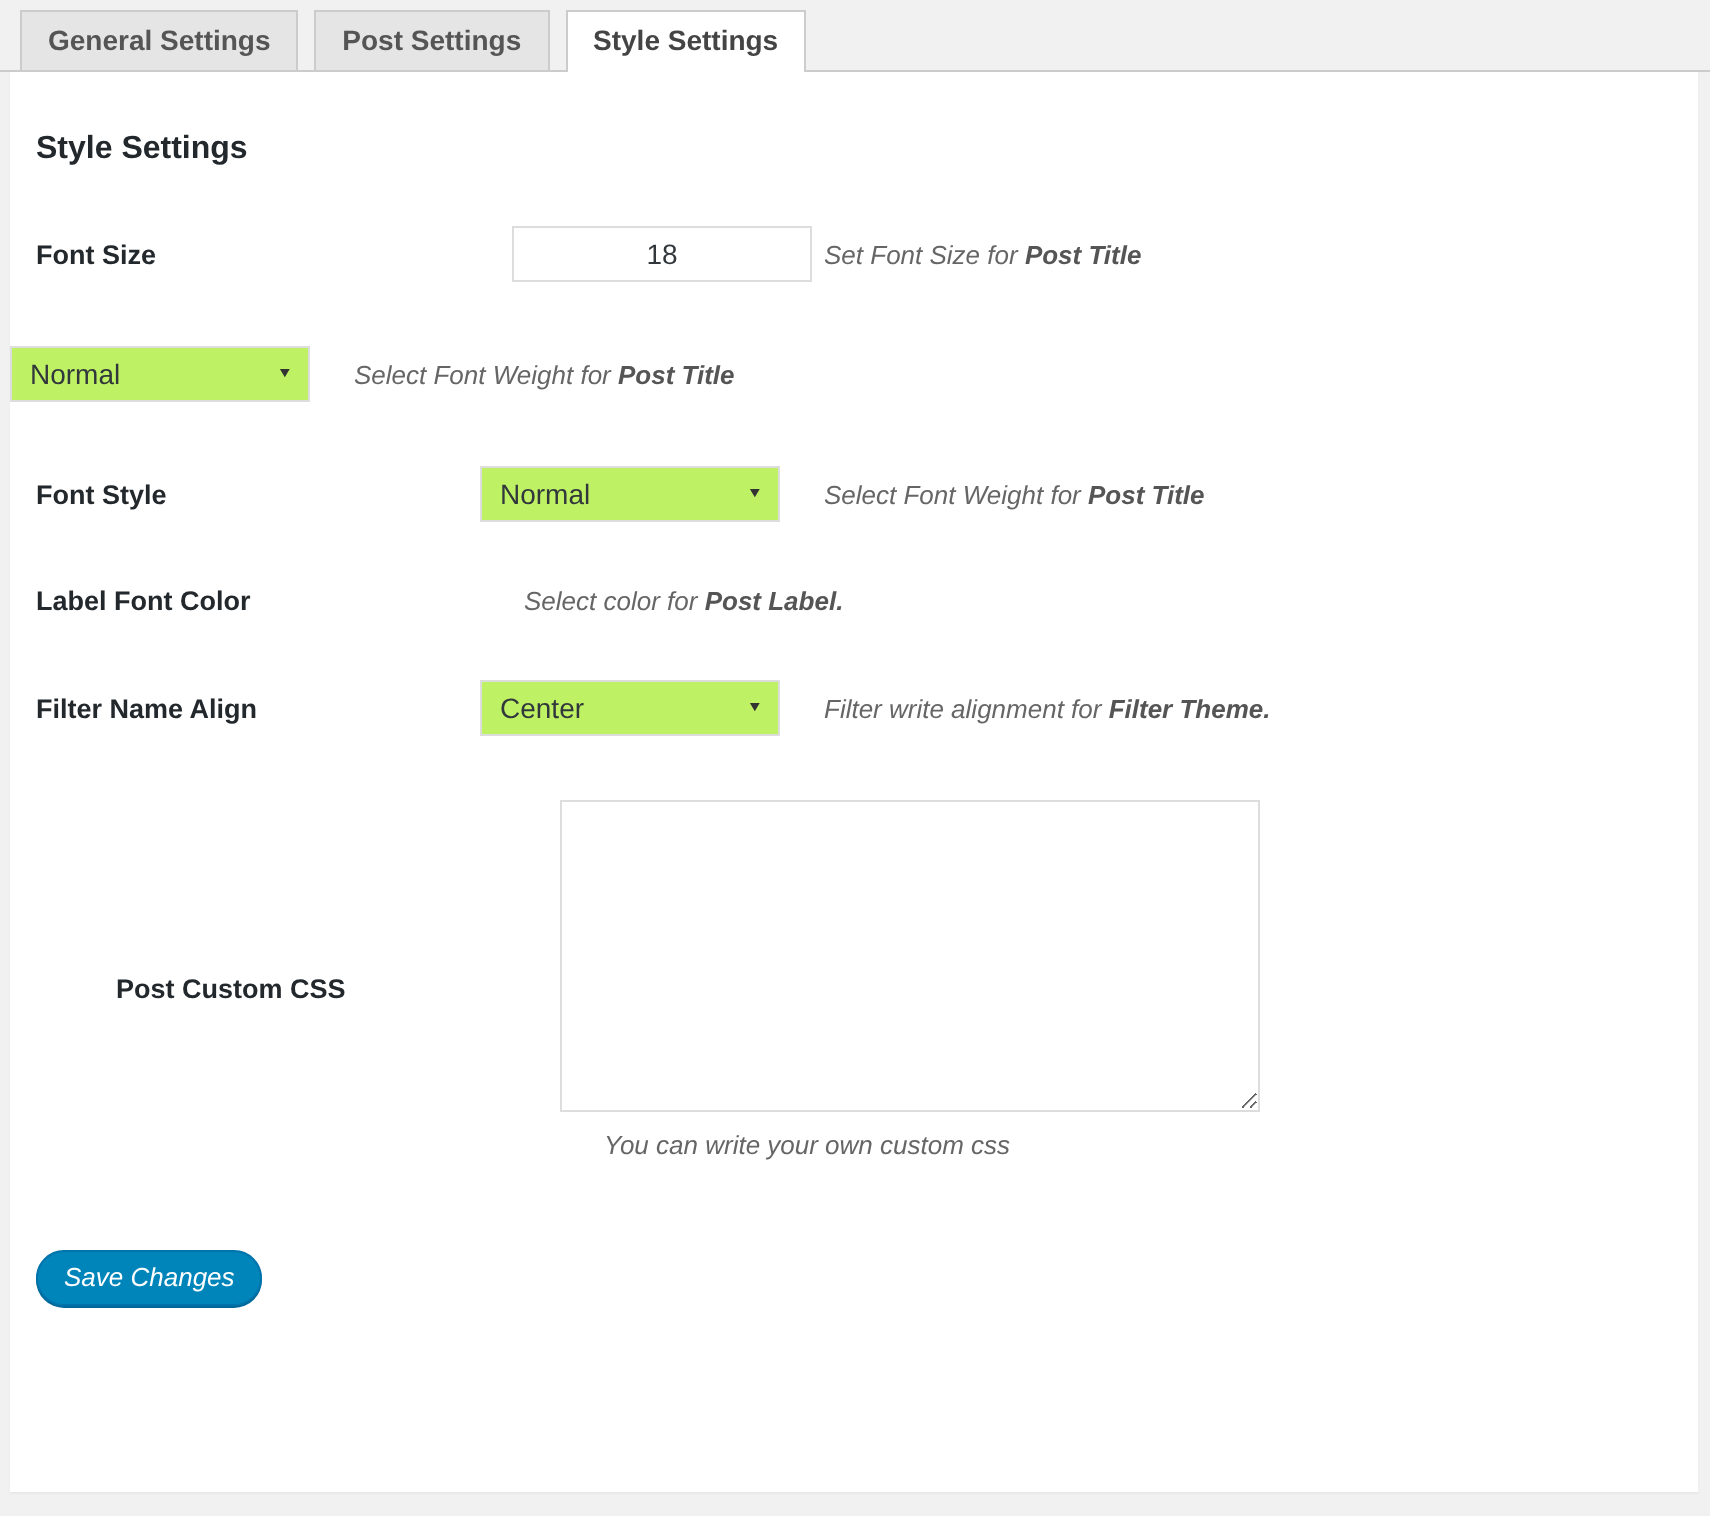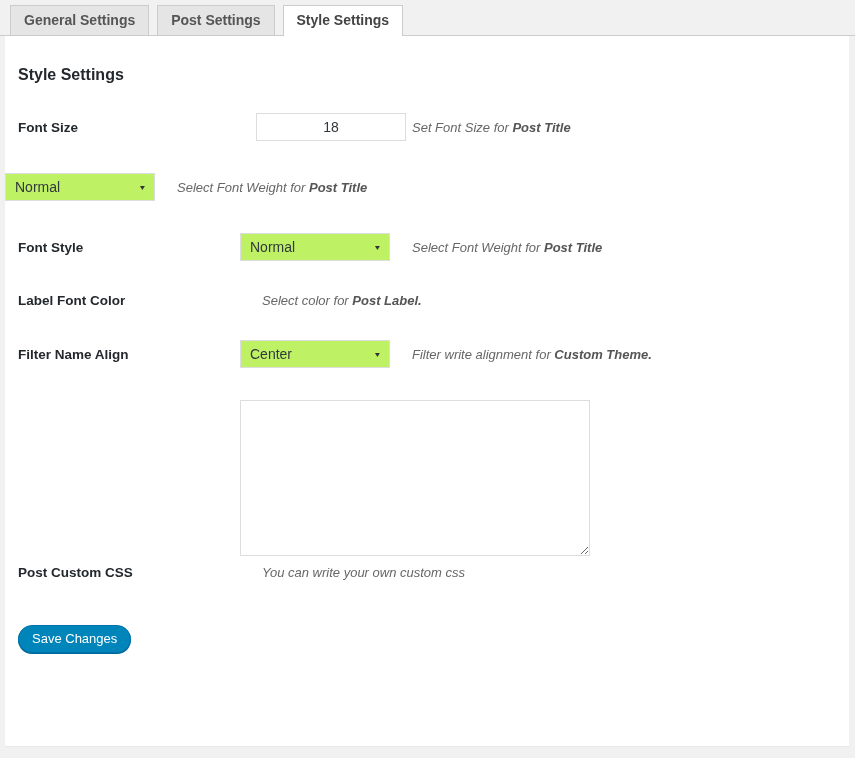--- a/index.html
+++ b/index.html
@@ -48,21 +48,21 @@
     font-weight: 700;
     color: #23282d;
   }
   
   .form-row {
     display: flex;
     align-items: center;
     margin-top: 32px;
   }
   .form-row.first { margin-top: 29px; }
-  .form-row.top-align { align-items: flex-end; }
+  .form-row.top-align { align-items: center; padding-left: 40px; }
   .row-label {
     width: 235px;
     flex-shrink: 0;
     padding-left: 13px;
     font-size: 13.5px;
     font-weight: 600;
     color: #23282d;
   }
   .top-align .row-label { padding-top: 9px; }
   .row-control {
@@ -162,20 +162,21 @@
     border: 1px solid #0073aa;
     box-shadow: 0 1px 0 #006799;
     border-radius: 14px;
     color: #fff;
     font-family: inherit;
     font-size: 13px;
     height: 28px;
     line-height: 26px;
     padding: 0 13px;
     cursor: pointer;
+    font-style: italic;
   }
 </style>
 </head>
 <body>
 
 <div class="tab-bar">
   <a class="tab">General Settings</a>
   <a class="tab">Post Settings</a>
   <a class="tab active">Style Settings</a>
 </div>
@@ -225,21 +226,21 @@
   <div class="form-row">
     <div class="row-label">Filter Name Align</div>
     <div class="row-control">
       <div class="select-wrap">
         <select class="select-input">
           <option>Center</option>
         </select>
         <span class="select-arrow">▼</span>
       </div>
     </div>
-    <div class="row-desc"><span>Filter write alignment for </span><b>Custom Theme.</b><span></span></div>
+    <div class="row-desc"><span>Filter write alignment for </span><b>Filter Theme.</b><span></span></div>
   </div>
 
 
   <div class="form-row top-align">
     <div class="row-label">Post Custom CSS</div>
     <div class="row-control wide">
       <textarea class="css-textarea" style=""></textarea>
       <div class="below-desc">You can write your own custom css</div>
     </div>
   </div>

